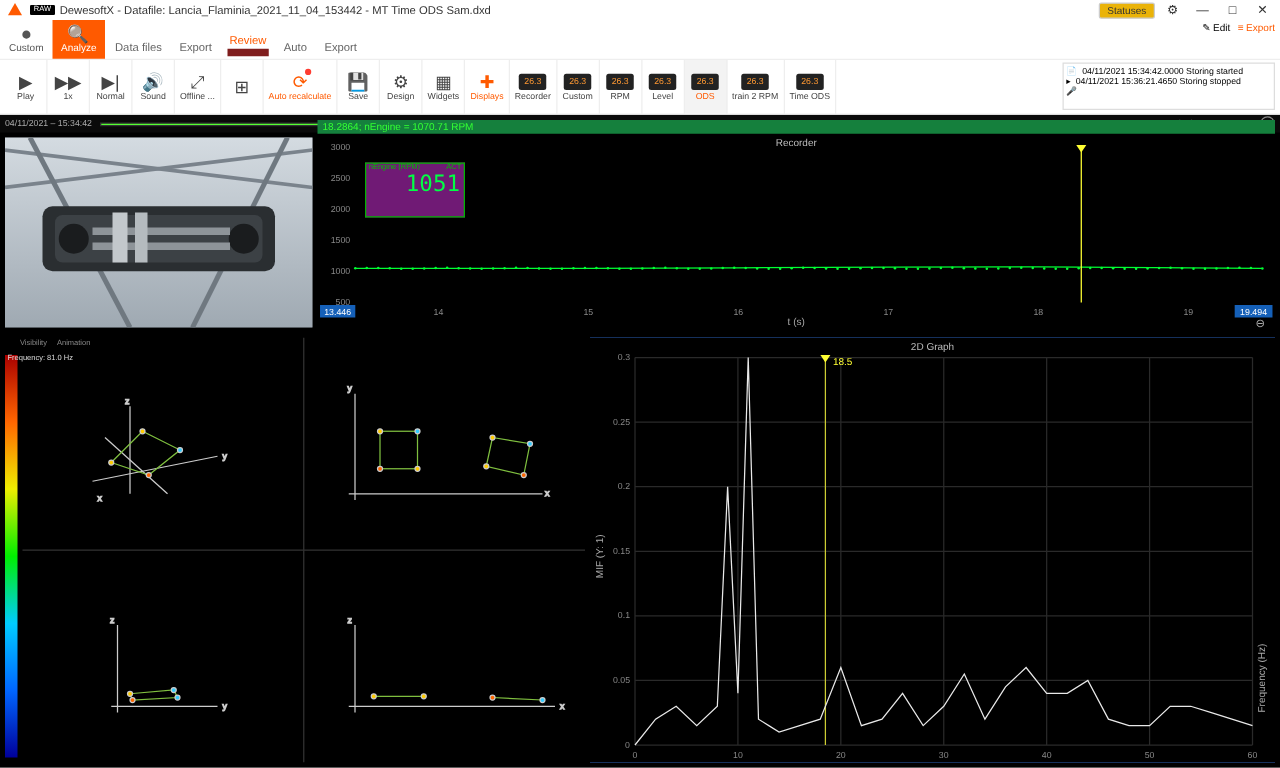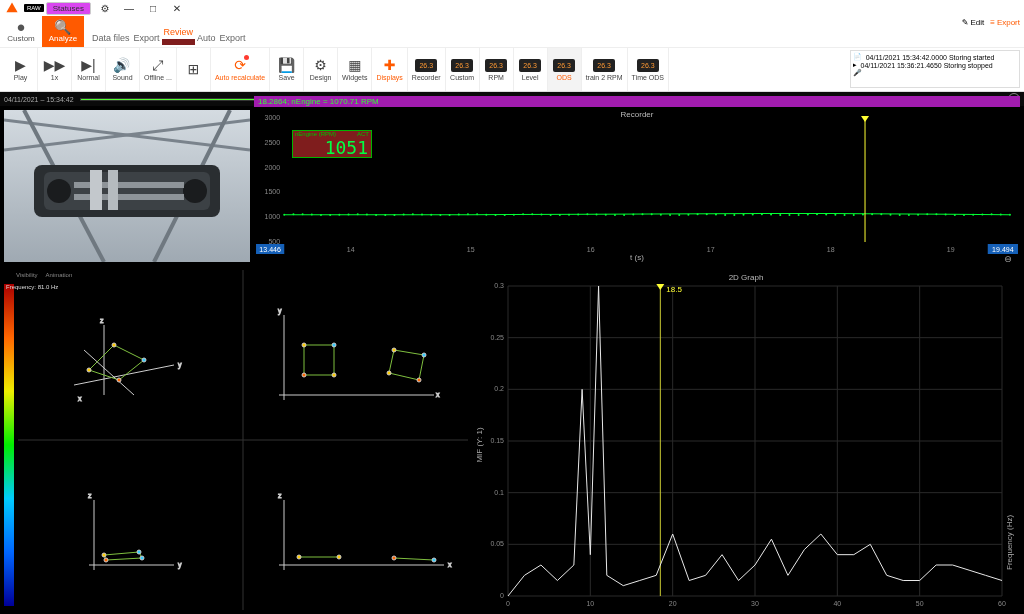--- a/index.html
+++ b/index.html
@@ -5,29 +5,29 @@
 * { margin: 0; padding: 0; box-sizing: border-box; font-family: "Segoe UI", Arial, sans-serif; }
 body { width: 1024px; height: 614px; background: #f5f5f5; overflow: hidden; position: relative; }
 
 
 .title-bar { height: 16px; background: #fff; display: flex; align-items: center; padding: 0 4px; font-size: 9px; color: #333; }
 .title-bar .logo { width: 16px; height: 16px; margin-right: 2px; display: flex; align-items: center; justify-content: center; }
 .title-bar .logo svg { width: 14px; height: 14px; }
 .title-bar .mini-btn { background: #000; color: #fff; font-size: 6px; padding: 1px 3px; margin: 0 2px; border-radius: 1px; }
 .title-bar .title-text { flex: 1; padding-left: 2px; }
 .title-bar .win-controls { display: flex; gap: 4px; align-items: center; }
-.title-bar .statuses { background: #d946ef; border: 1px solid #ccc; padding: 1px 6px; font-size: 8px; border-radius: 2px; }
+.title-bar .statuses { background: #eab308; border: 1px solid #ccc; padding: 1px 6px; font-size: 8px; border-radius: 2px; }
 .title-bar .icon-btn { width: 20px; height: 14px; display: flex; align-items: center; justify-content: center; font-size: 10px; cursor: pointer; }
 
 
 .main-tabs { height: 32px; background: #fff; display: flex; align-items: stretch; border-bottom: 1px solid #eee; position: relative; }
 .main-tab { width: 42px; display: flex; flex-direction: column; align-items: center; justify-content: center; font-size: 8px; color: #555; cursor: pointer; }
 .main-tab.active { background: #ff5a00; color: #fff; }
 .main-tab .icon { font-size: 14px; line-height: 1; }
-.sub-tabs { display: flex; align-items: flex-end; padding-bottom: 2px; margin-left: 6px; gap: 0; font-size: 9px; color: #666; }
+.sub-tabs { display: flex; align-items: flex-end; padding-bottom: 2px; margin-left: 6px; gap: 10px; font-size: 9px; color: #666; }
 .sub-tabs span { cursor: pointer; padding: 2px 2px; }
 .sub-tabs span.active { color: #ff5a00; border-bottom: 6px solid #7f1d1d; }
 .right-tools { position: absolute; right: 4px; top: 2px; display: flex; gap: 6px; font-size: 8px; align-items: center; }
 .right-tools .tool { display: flex; align-items: center; gap: 2px; cursor: pointer; }
 
 
 .toolbar { height: 44px; background: #fff; display: flex; align-items: center; padding: 0 4px; gap: 0; border-bottom: 1px solid #ddd; position: relative; }
 .tool-btn { min-width: 34px; display: flex; flex-direction: column; align-items: center; justify-content: center; font-size: 7px; color: #444; cursor: pointer; padding: 2px 4px; border-right: 1px solid #eee; height: 100%; }
 .tool-btn.accent { color: #ff5a00; }
 .tool-btn .icon { font-size: 14px; line-height: 1; margin-bottom: 2px; }
@@ -42,24 +42,24 @@
 .timeline .track { flex: 1; height: 3px; background: #111; margin: 0 6px; border: 1px solid #333; position: relative; }
 .timeline .track .line { position: absolute; left: 0; right: 0; top: 50%; height: 1px; background: #55ff33; }
 .timeline .clock { width: 12px; height: 12px; border: 1px solid #888; border-radius: 50%; margin-left: 4px; }
 
 
 .video-panel { position: absolute; left: 4px; top: 18px; width: 246px; height: 152px; background: linear-gradient(180deg,#c8d1d8 0%,#aeb8c1 40%,#9aa4ad 100%); overflow: hidden; }
 .video-panel svg { width: 100%; height: 100%; }
 
 
 .recorder { position: absolute; left: 254px; right: 4px; top: 18px; height: 152px; }
-.recorder .header { position: absolute; top: -14px; left: 0; right: 0; font-size: 8px; color: #33ff33; background: #a21caf; padding: 1px 4px; }
+.recorder .header { position: absolute; top: -14px; left: 0; right: 0; font-size: 8px; color: #33ff33; background: #15803d; padding: 1px 4px; }
 .recorder .title { position: absolute; top: 0; left: 0; right: 0; text-align: center; font-size: 8px; color: #bbb; }
 .recorder svg { width: 100%; height: 100%; }
-.value-box { position: absolute; left: 38px; top: 20px; width: 80px; height: 28px; border: 1px solid #00b400; background: #7f1d1d; }
+.value-box { position: absolute; left: 38px; top: 20px; width: 80px; height: 44px; border: 1px solid #00b400; background: #701a75; }
 .value-box .lbl { font-size: 6px; color: #00c000; padding: 0 2px; display: flex; justify-content: space-between; }
 .value-box .val { font-size: 18px; color: #00ff44; text-align: right; padding: 0 3px; font-family: monospace; }
 
 
 .geom { position: absolute; left: 4px; top: 178px; width: 464px; bottom: 4px; background: #000; }
 .geom .hud { position: absolute; left: 2px; top: 2px; font-size: 6px; color: #ddd; }
 .geom .colorbar { position: absolute; left: 0; top: 14px; bottom: 4px; width: 10px; background: linear-gradient(180deg,#a00,#f60,#ee0,#0e0,#0cf,#06f,#009); }
 .geom svg { position: absolute; inset: 0; width: 100%; height: 100%; }
 .geom-tabs { position: absolute; left: 12px; top: 2px; font-size: 6px; color: #888; display: flex; gap: 8px; }
 
@@ -71,20 +71,21 @@
 </head>
 <body>
 
 <div class="title-bar">
   <span class="logo">
     <svg viewBox="0 0 20 20">
         <polygon points="10,2 18,16 2,16" fill="#ff5a00"></polygon>
       </svg>
   </span>
   <span class="mini-btn">RAW</span>
+  <span class="title-text">DewesoftX - Datafile: Lancia_Flaminia_2021_11_04_153442 - MT Time ODS Sam.dxd</span>
   <div class="win-controls">
     <span class="statuses">Statuses</span>
     <span class="icon-btn">⚙</span>
     <span class="icon-btn">—</span>
     <span class="icon-btn">□</span>
     <span class="icon-btn">✕</span>
   </div>
 </div>
 
 <div class="main-tabs">

